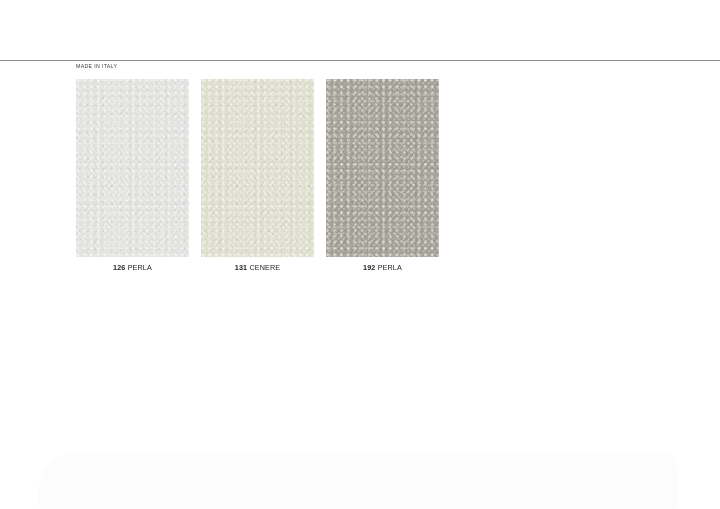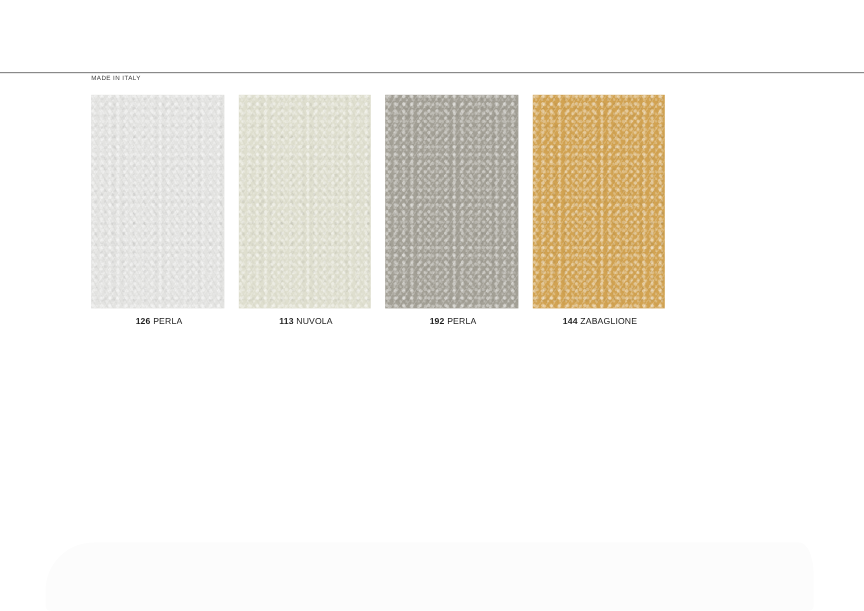--- a/index.html
+++ b/index.html
@@ -141,35 +141,29 @@
     <div class="swatch-cell">
       <div class="swatch-chip" style="background-color: rgb(227, 227, 225);"></div>
       <div class="swatch-label">
         <span class="swatch-code">126</span><span> </span><span class="swatch-name">PERLA</span>
       </div>
     </div>
 
     <div class="swatch-cell">
       <div class="swatch-chip" style="background-color: rgb(223, 223, 207);"></div>
       <div class="swatch-label">
-        <span class="swatch-code">113</span><span> </span><span class="swatch-name">NUVOLA</span>
+        <span class="swatch-code">131</span><span> </span><span class="swatch-name">CENERE</span>
       </div>
     </div>
 
     <div class="swatch-cell">
       <div class="swatch-chip" style="background-color: rgb(163, 160, 150);"></div>
       <div class="swatch-label">
         <span class="swatch-code">192</span><span> </span><span class="swatch-name">PERLA</span>
       </div>
     </div>
 
-    <div class="swatch-cell">
-      <div class="swatch-chip" style="background-color: rgb(210, 163, 82);"></div>
-      <div class="swatch-label">
-        <span class="swatch-code">144</span><span> </span><span class="swatch-name">ZABAGLIONE</span>
-      </div>
-    </div>
 
   </div>
 
   <div class="page-shadow"></div>
 
 </div>
 
 </body></html>

